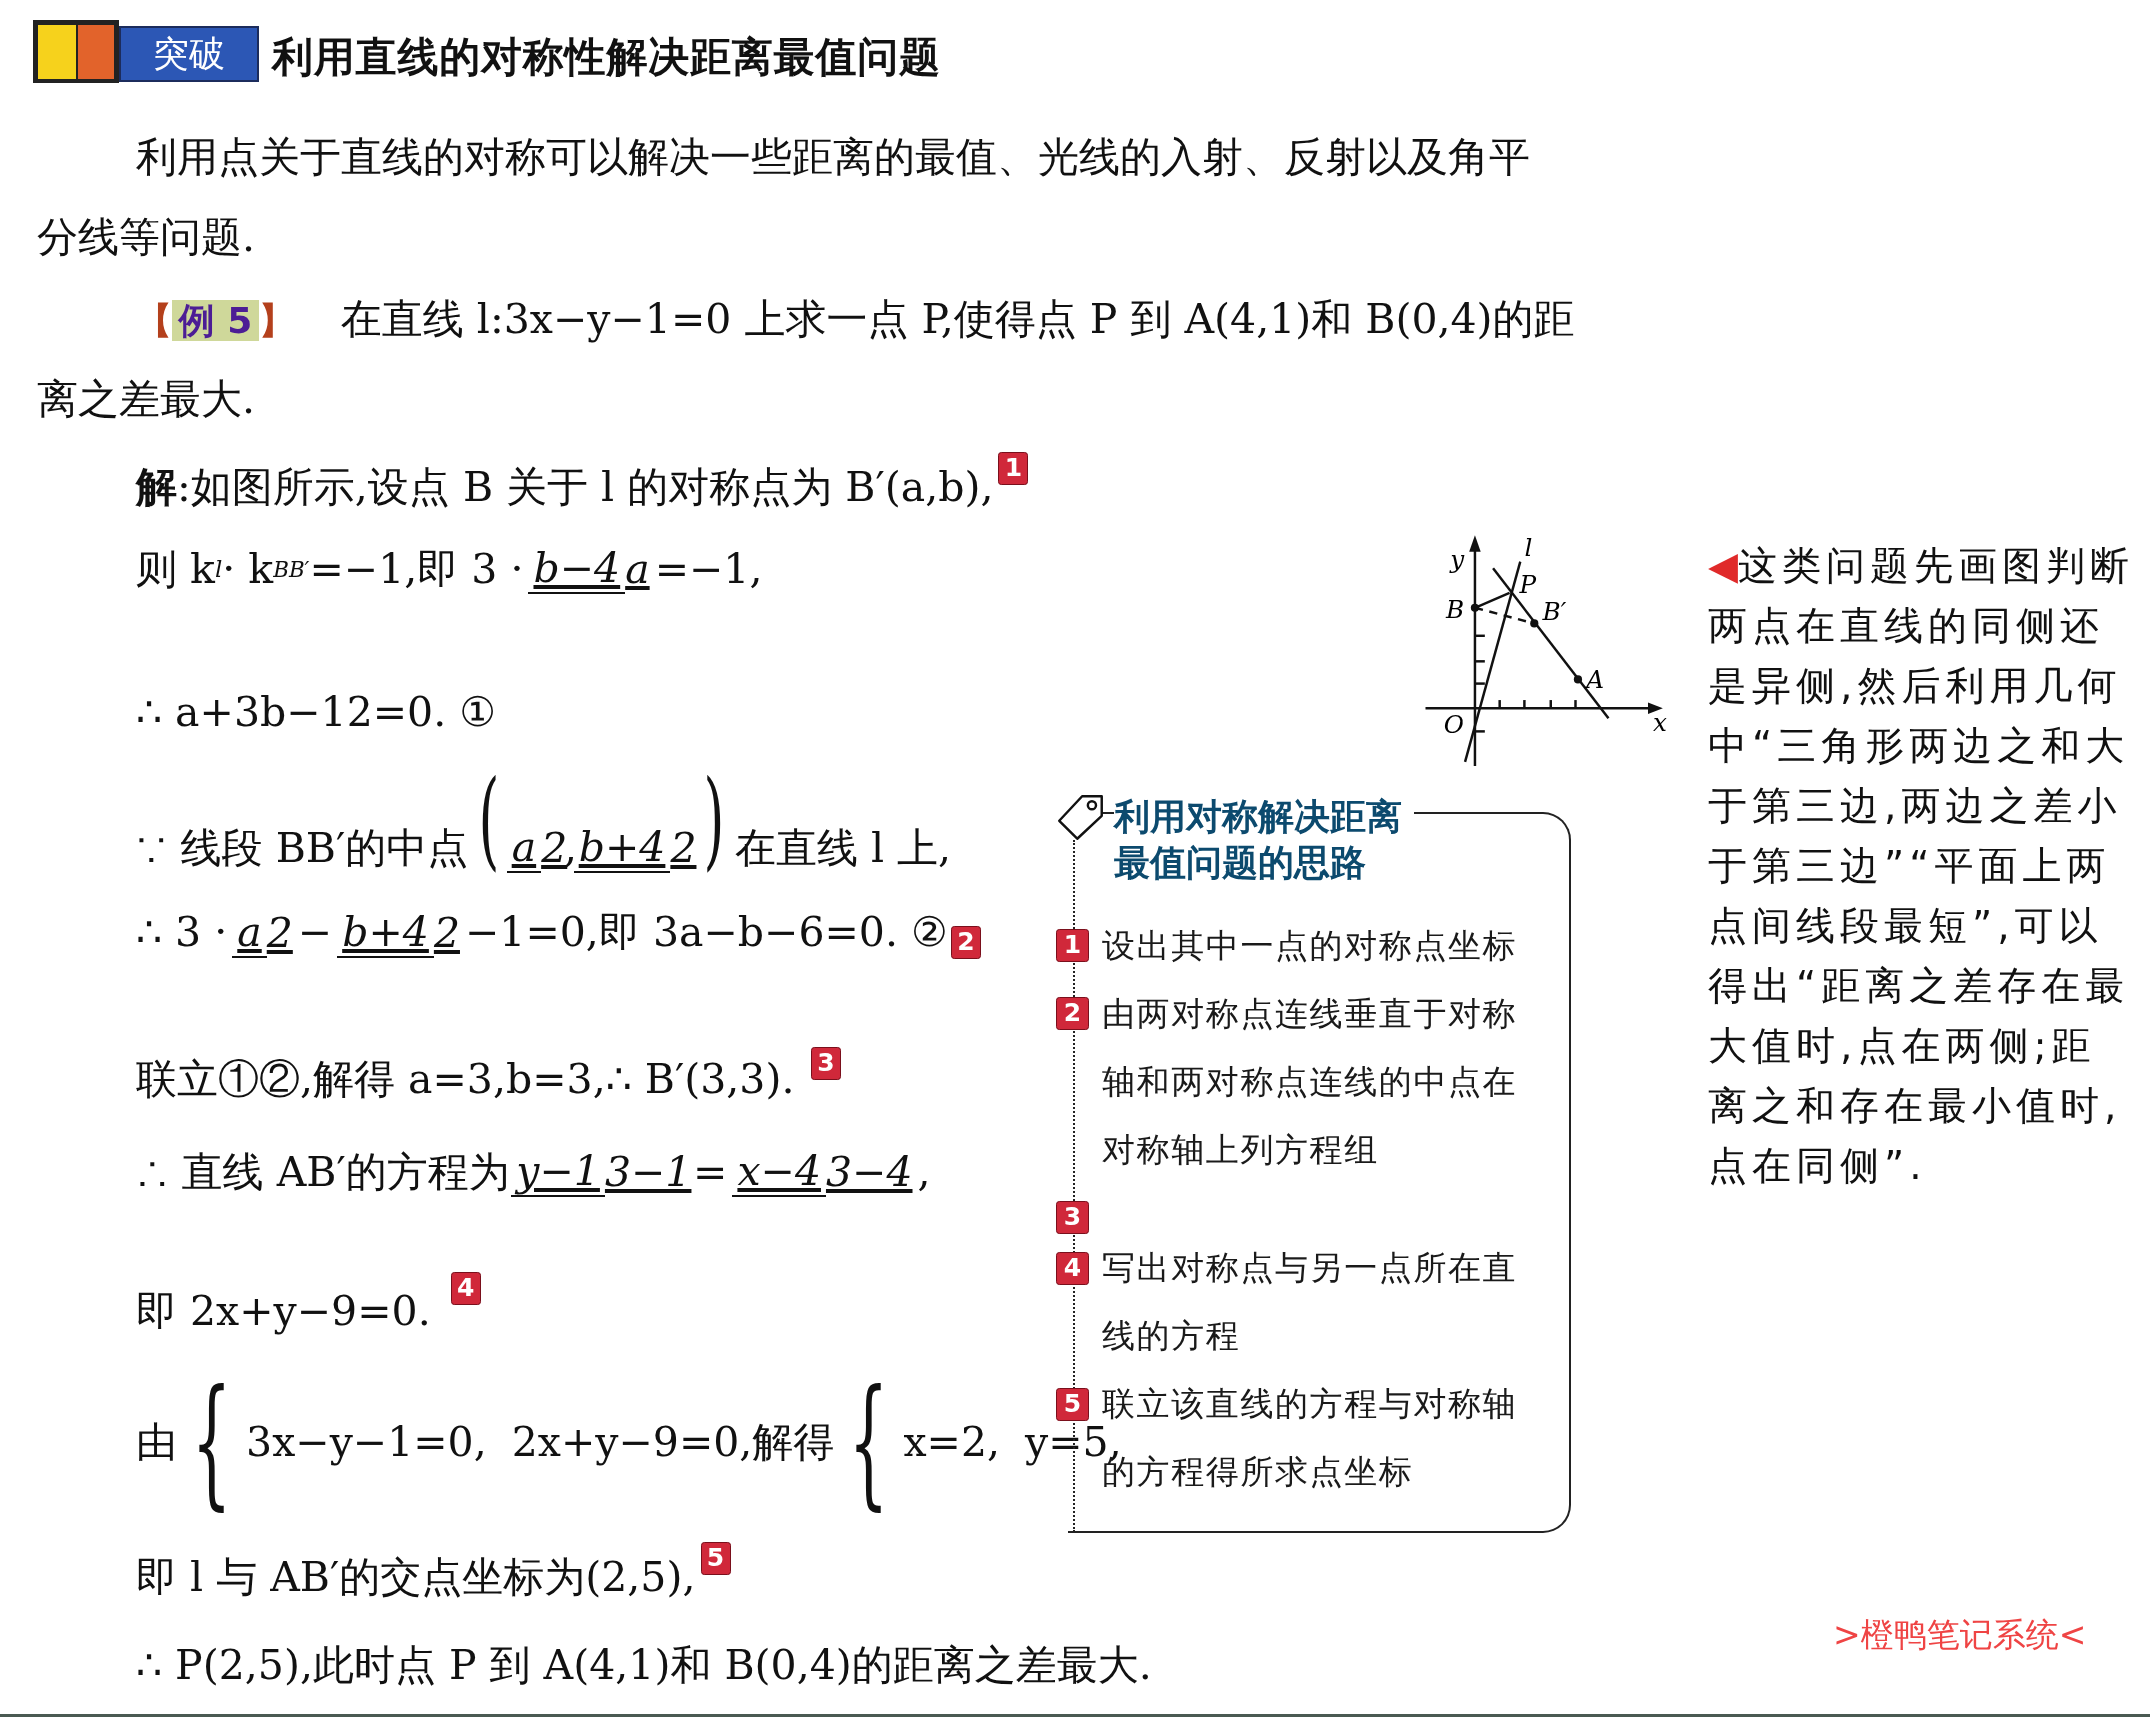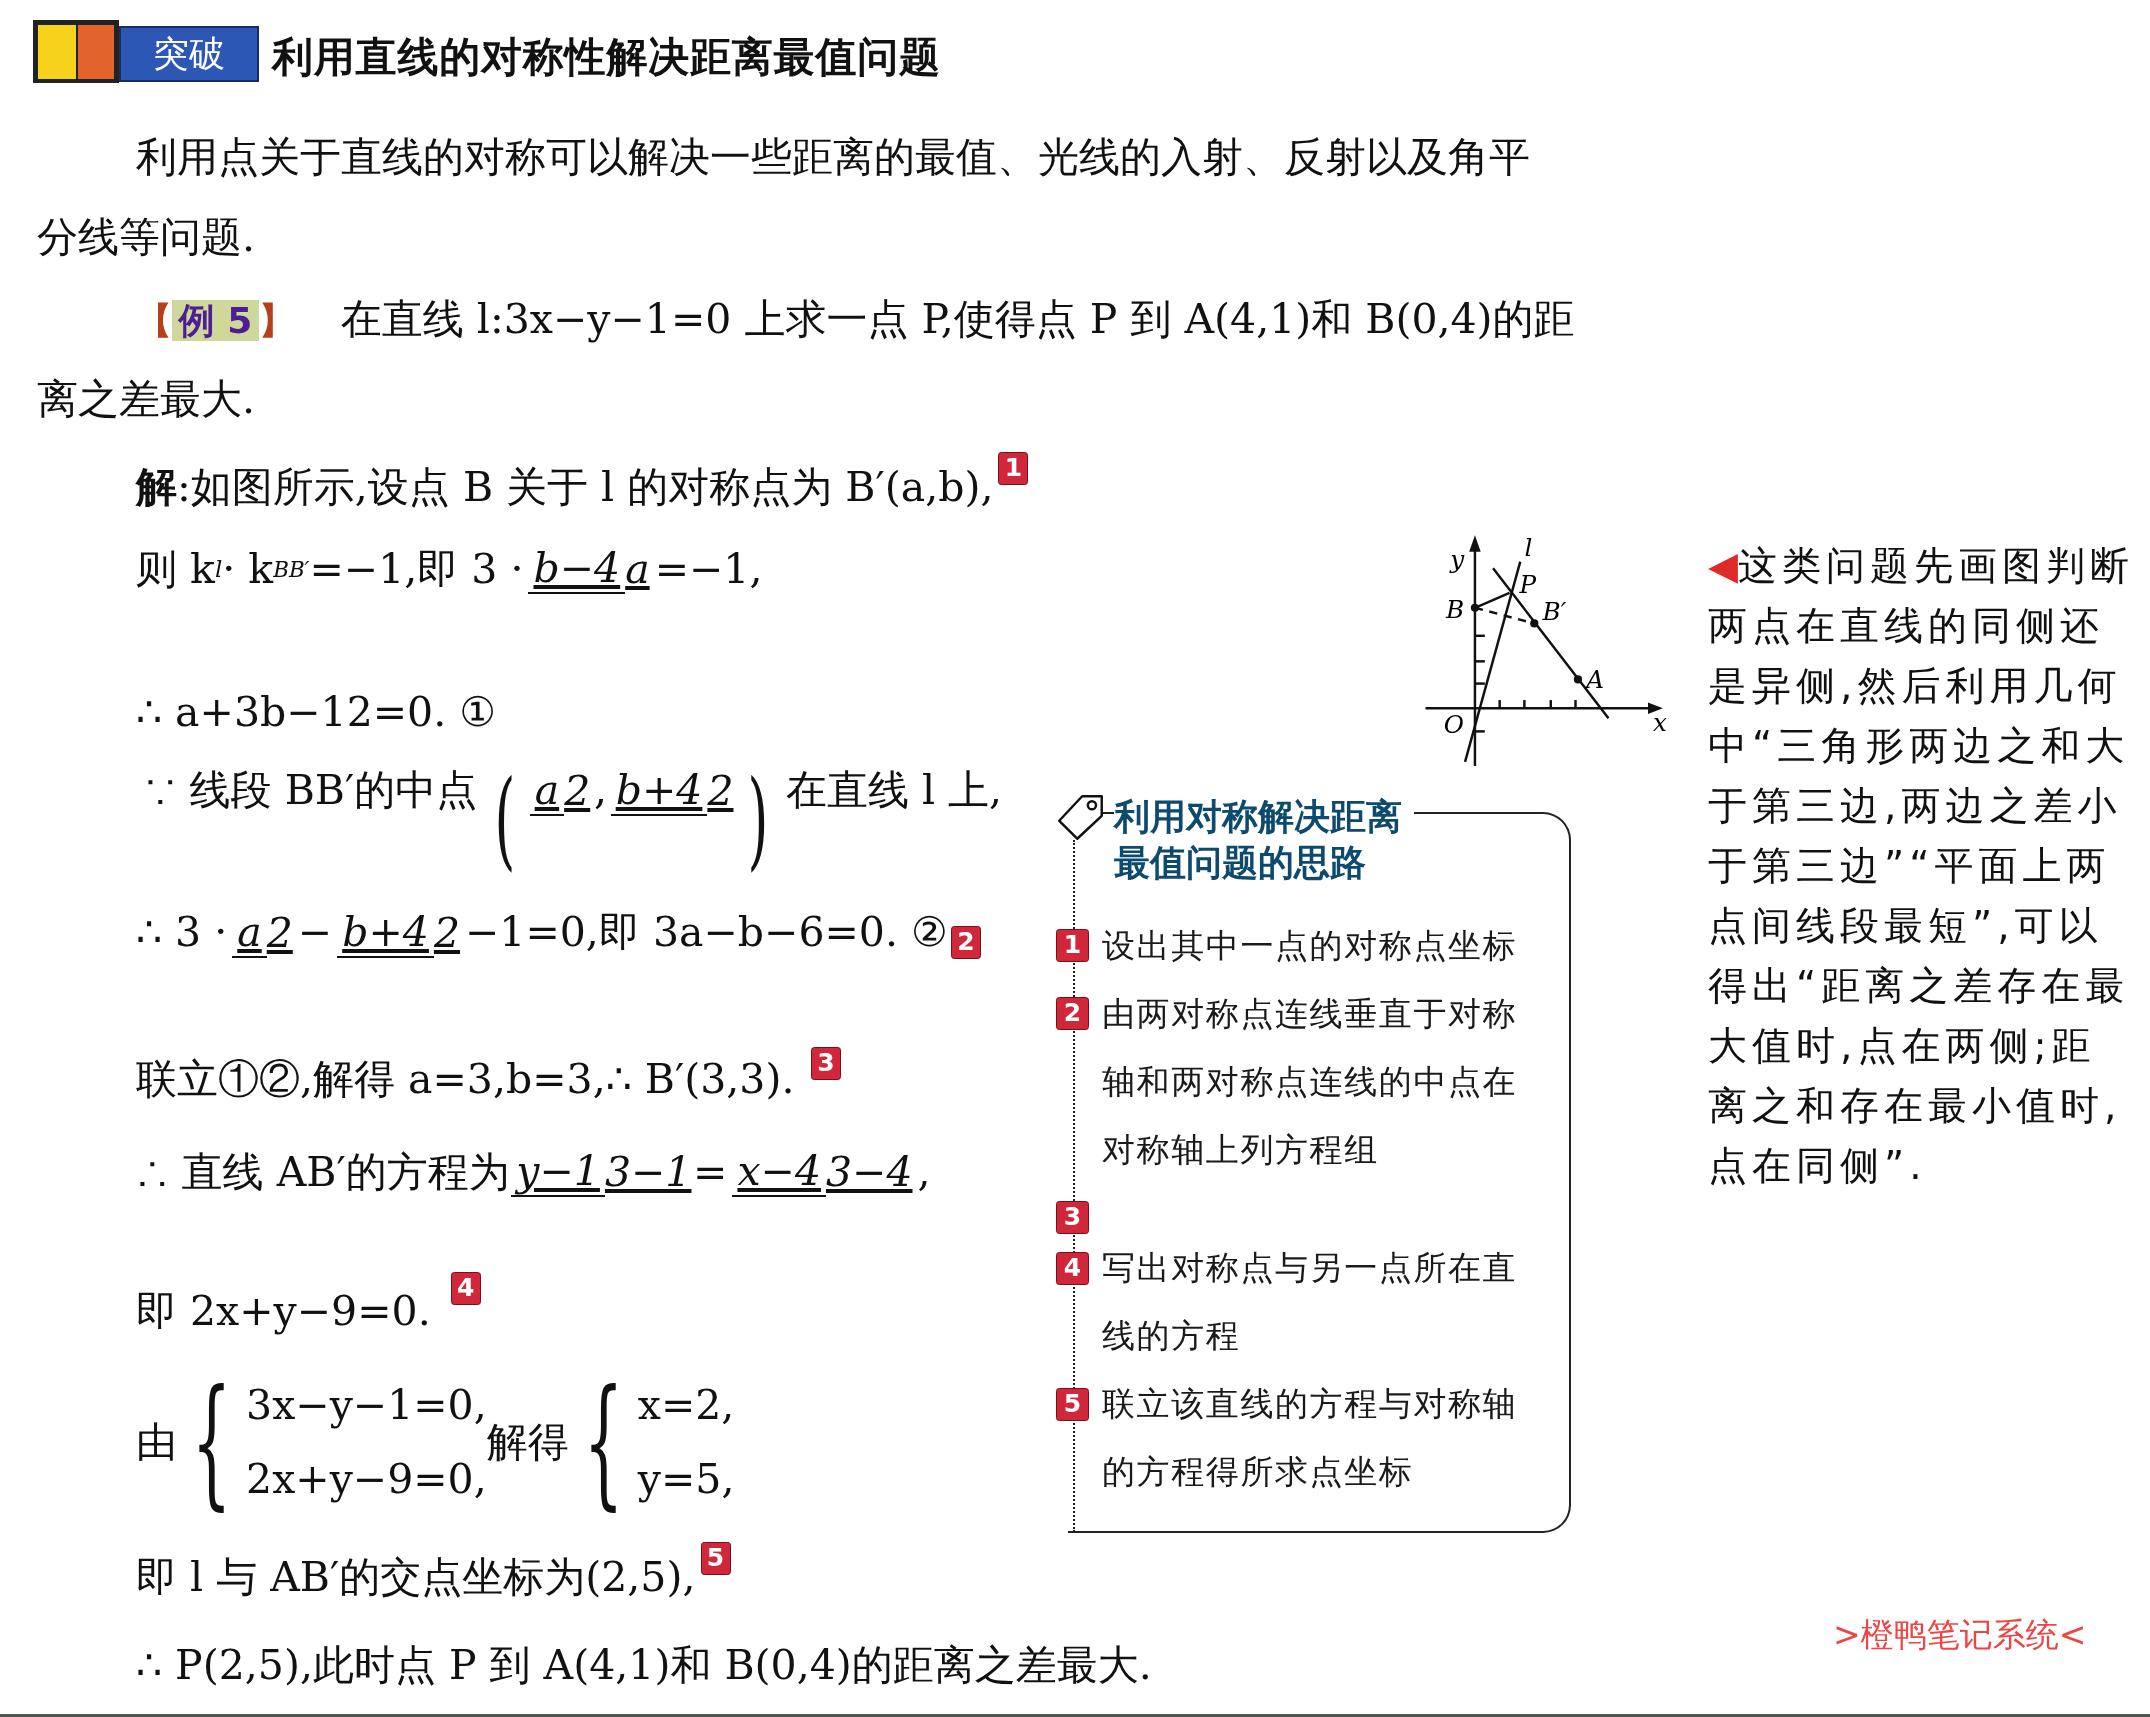--- a/index.html
+++ b/index.html
@@ -26,21 +26,21 @@
   .mark { display: inline-block; width: 30px; height: 33px; background: #d0283a; border: 1.6px solid #7a0f1c; border-radius: 3.3px; color: #fff; font-family: "DejaVu Sans", sans-serif; font-weight: bold; font-size: 25px; line-height: 30px; text-align: center; vertical-align: top; }
 
   .frac { display: inline-flex; flex-direction: row; align-items: center; vertical-align: middle; margin: 0 5px; text-decoration: underline; }
   .frac .num { border-bottom: 2.5px solid #111; padding: 0 5px; line-height: 48px; }
   .frac .den { line-height: 48px; }
 
   .paren-big { display: inline-block; font-size: 107px; line-height: 107px; vertical-align: middle; transform: scaleX(0.5); font-weight: 200; }
 
   .sys { display: inline-flex; align-items: center; vertical-align: middle; }
   .brace { font-size: 140px; line-height: 140px; transform: scaleX(0.45); margin: 0 -10px; font-weight: 200; }
-  .sys-lines { display: flex; flex-direction: column; gap: 25px; }
+  .sys-lines { display: flex; gap: 25px; }
 
   
   .diagram { position: absolute; left: 1409px; top: 527px; width: 272px; height: 239px; }
 
   
   .side { position: absolute; left: 1694px; top: 536px; width: 428px; font-family: "DejaVu Sans", sans-serif; font-size: 39px; line-height: 60px; letter-spacing: 5px; color: #111; margin-left: 14px; }
   .side .tri { color: #e02a2a; letter-spacing: 0; }
 
   
   .callout { position: absolute; left: 1068px; top: 812px; width: 503px; height: 721px; border-right: 2.5px solid #222; border-bottom: 2.5px solid #222; border-top: 2.5px solid #222; border-radius: 0 28px 28px 0; border-left: none; }
@@ -86,21 +86,21 @@
     <span> =−1,即 3 ·</span>
   <span class="frac it">
       <span class="num">b−4</span>
       <span class="den">a</span>
     </span>
   <span>=−1,</span>
 </div>
 
 <div class="abs p" style="left:136px; top:688px;">∴ a+3b−12=0. ①</div>
 
-<div class="abs p" style="left:144px; top:766px; display:flex; align-items:flex-start;gap:7px;">
+<div class="abs p" style="left:135px; top:766px; display:flex; align-items:flex-end;">
   <span>∵ 线段 BB′的中点</span>
   <span class="paren-big">(</span>
   <span class="frac it" style="margin:0 -3.3px;">
       <span class="num">a</span>
       <span class="den">2</span>
     </span>,
   <span class="frac it" style="margin:0 -3.3px;">
       <span class="num">b+4</span>
       <span class="den">2</span>
     </span>

